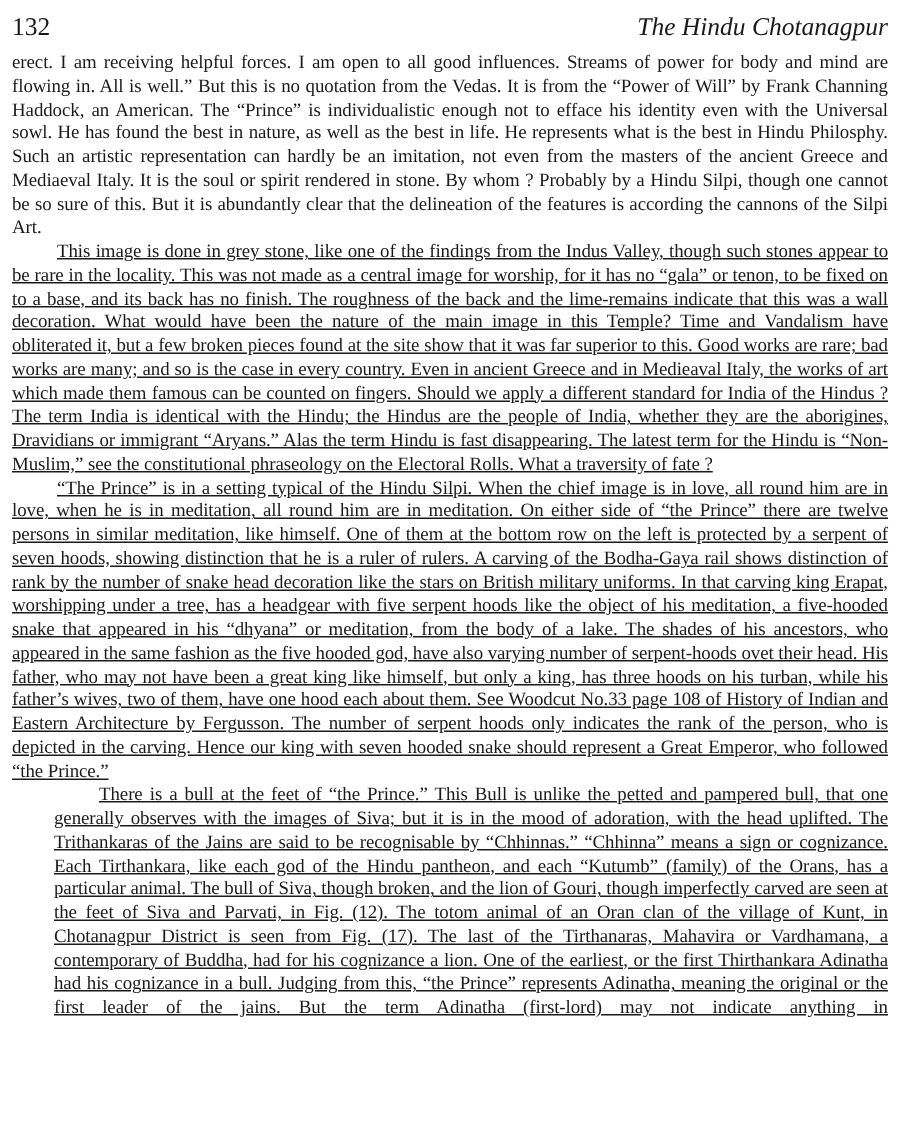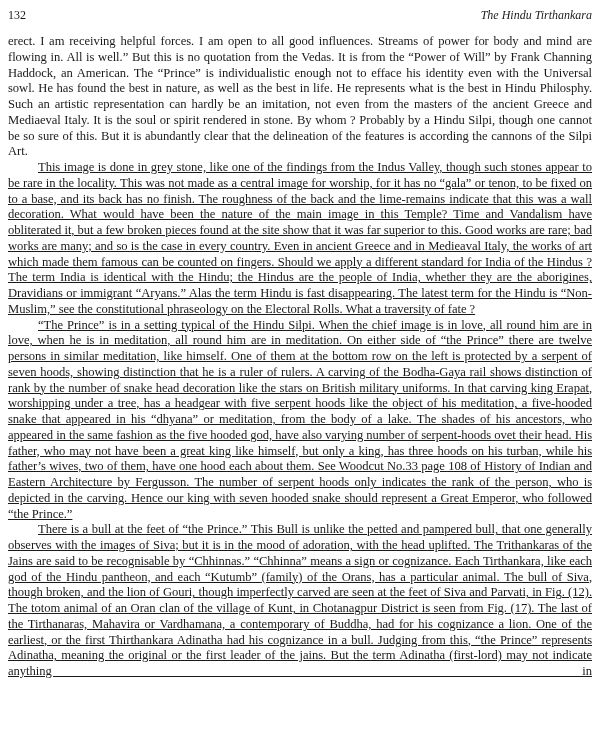--- a/index.html
+++ b/index.html
@@ -6,42 +6,42 @@
   body {
     width: 600px; height: 752px; overflow: hidden;
     background: #ffffff;
     font-family: "Liberation Serif", "DejaVu Serif", serif;
     color: #1a1a1a;
     position: relative;
   }
   .page { position: absolute; left: 8px; top: 0; width: 584px; }
   .running-head {
     position: relative; height: 34px;
-    font-size: 12px;
+    font-size: 17px;
   }
   .page-number { position: absolute; left: 0; top: 8px; }
   .book-title { position: absolute; right: 0; top: 8px; font-style: italic; }
   .body-text p {
     margin: 0;
     font-size: 12.6px;
     line-height: 15.75px;
     text-align: justify;
     text-align-last: left;
     letter-spacing: -0.05px;
   }
   .body-text p.indent { text-indent: 30px; text-decoration: underline; }
-  .body-text p.last-cut { text-align-last: justify; }
+  .body-text p.last-cut { text-align-last: justify; margin-left: 28px; }
 </style>
 </head>
 <body>
 
 <div class="page">
   <div class="running-head">
     <span class="page-number">132</span>
-    <span class="book-title">The Hindu Tirthankara</span>
+    <span class="book-title">The Hindu Chotanagpur</span>
   </div>
   <div class="body-text">
     <p>erect. I am receiving helpful forces. I am open to all good influences. Streams of power for body and mind are flowing in. All is well.” But this is no quotation from the Vedas. It is from the “Power of Will” by Frank Channing Haddock, an American. The “Prince” is individualistic enough not to efface his identity even with the Universal sowl. He has found the best in nature, as well as the best in life. He represents what is the best in Hindu Philosphy. Such an artistic representation can hardly be an imitation, not even from the masters of the ancient Greece and Mediaeval Italy. It is the soul or spirit rendered in stone. By whom ? Probably by a Hindu Silpi, though one cannot be so sure of this. But it is abundantly clear that the delineation of the features is according the cannons of the Silpi Art.</p>
     <p class="indent">This image is done in grey stone, like one of the findings from the Indus Valley, though such stones appear to be rare in the locality. This was not made as a central image for worship, for it has no “gala” or tenon, to be fixed on to a base, and its back has no finish. The roughness of the back and the lime-remains indicate that this was a wall decoration. What would have been the nature of the main image in this Temple? Time and Vandalism have obliterated it, but a few broken pieces found at the site show that it was far superior to this. Good works are rare; bad works are many; and so is the case in every country. Even in ancient Greece and in Medieaval Italy, the works of art which made them famous can be counted on fingers. Should we apply a different standard for India of the Hindus ? The term India is identical with the Hindu; the Hindus are the people of India, whether they are the aborigines, Dravidians or immigrant “Aryans.” Alas the term Hindu is fast disappearing. The latest term for the Hindu is “Non-Muslim,” see the constitutional phraseology on the Electoral Rolls. What a traversity of fate ?</p>
     <p class="indent">“The Prince” is in a setting typical of the Hindu Silpi. When the chief image is in love, all round him are in love, when he is in meditation, all round him are in meditation. On either side of “the Prince” there are twelve persons in similar meditation, like himself. One of them at the bottom row on the left is protected by a serpent of seven hoods, showing distinction that he is a ruler of rulers. A carving of the Bodha-Gaya rail shows distinction of rank by the number of snake head decoration like the stars on British military uniforms. In that carving king Erapat, worshipping under a tree, has a headgear with five serpent hoods like the object of his meditation, a five-hooded snake that appeared in his “dhyana” or meditation, from the body of a lake. The shades of his ancestors, who appeared in the same fashion as the five hooded god, have also varying number of serpent-hoods ovet their head. His father, who may not have been a great king like himself, but only a king, has three hoods on his turban, while his father’s wives, two of them, have one hood each about them. See Woodcut No.33 page 108 of History of Indian and Eastern Architecture by Fergusson. The number of serpent hoods only indicates the rank of the person, who is depicted in the carving. Hence our king with seven hooded snake should represent a Great Emperor, who followed “the Prince.”</p>
     <p class="indent last-cut">There is a bull at the feet of “the Prince.” This Bull is unlike the petted and pampered bull, that one generally observes with the images of Siva; but it is in the mood of adoration, with the head uplifted. The Trithankaras of the Jains are said to be recognisable by “Chhinnas.” “Chhinna” means a sign or cognizance. Each Tirthankara, like each god of the Hindu pantheon, and each “Kutumb” (family) of the Orans, has a particular animal. The bull of Siva, though broken, and the lion of Gouri, though imperfectly carved are seen at the feet of Siva and Parvati, in Fig. (12). The totom animal of an Oran clan of the village of Kunt, in Chotanagpur District is seen from Fig. (17). The last of the Tirthanaras, Mahavira or Vardhamana, a contemporary of Buddha, had for his cognizance a lion. One of the earliest, or the first Thirthankara Adinatha had his cognizance in a bull. Judging from this, “the Prince” represents Adinatha, meaning the original or the first leader of the jains. But the term Adinatha (first-lord) may not indicate anything in</p>
   </div>
 </div>
 
 </body></html>

